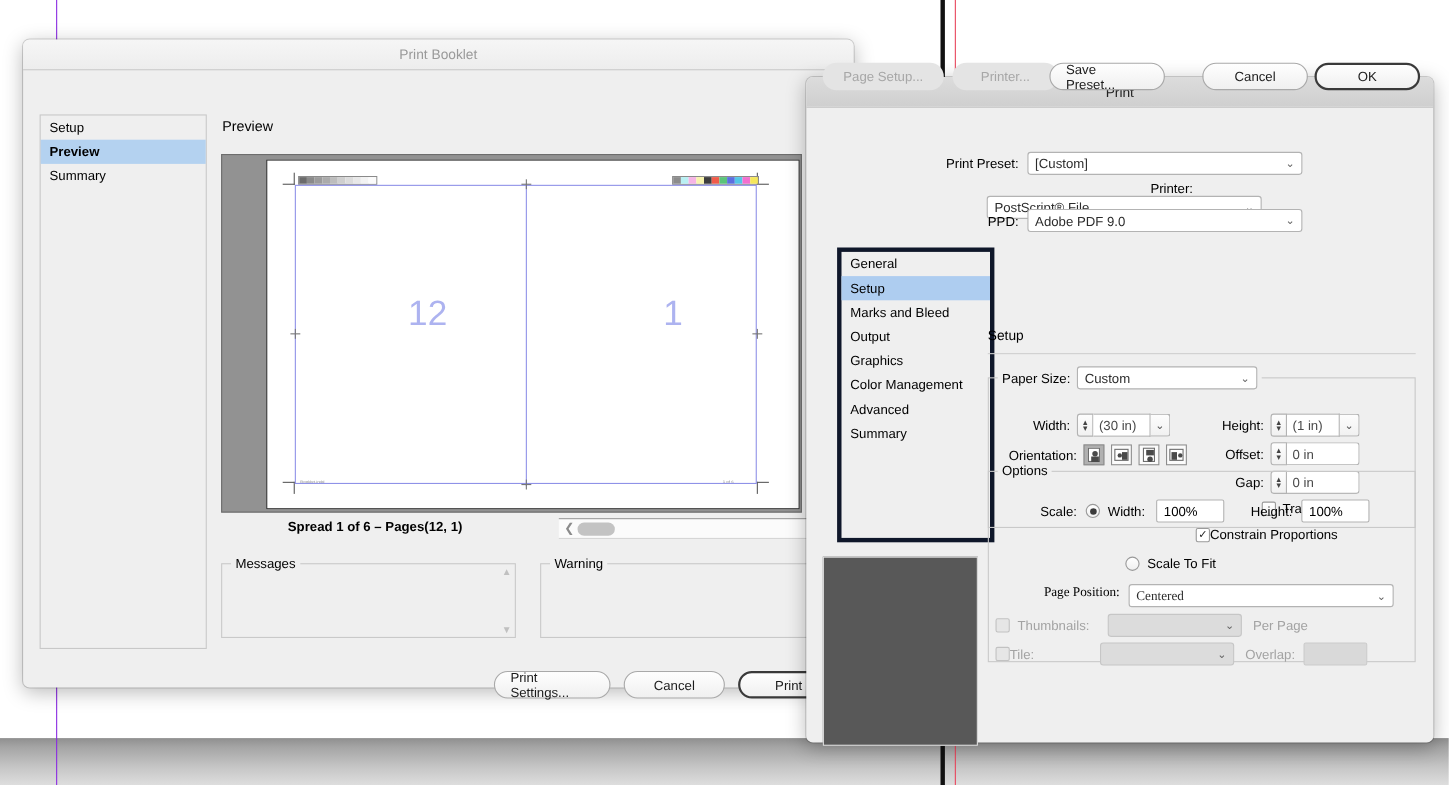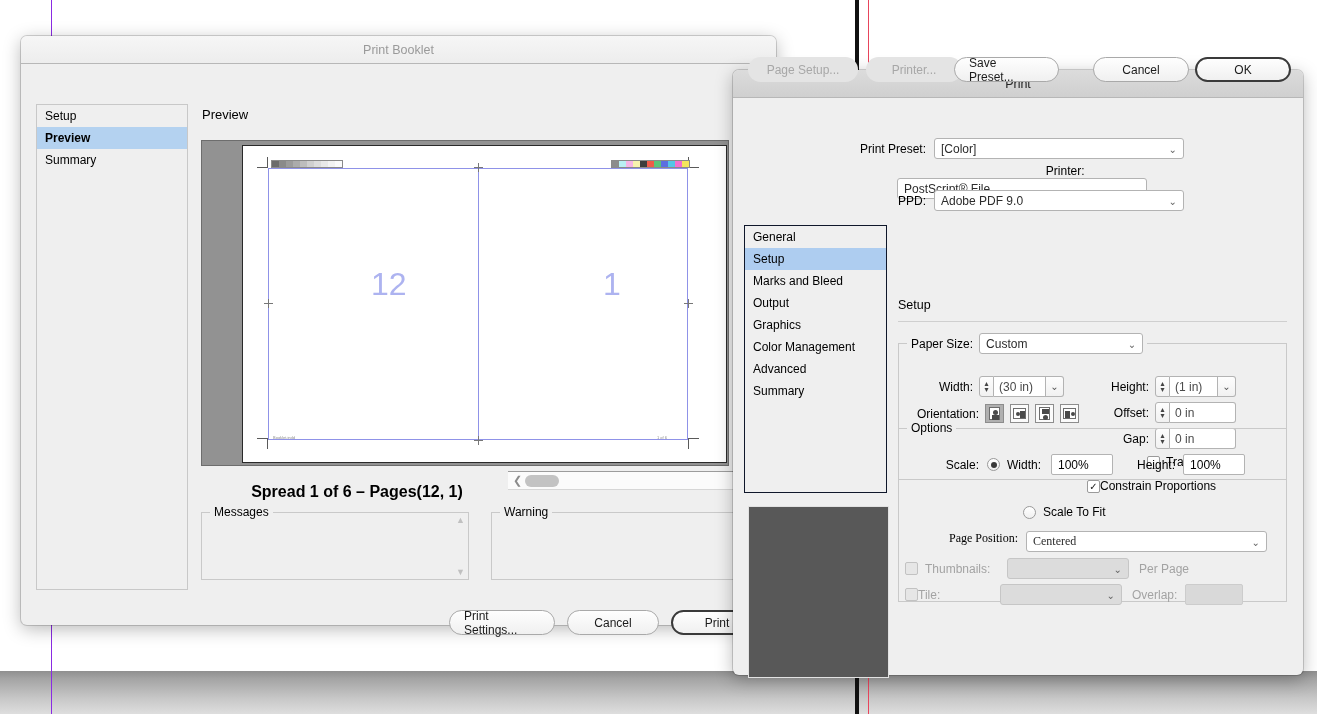--- a/index.html
+++ b/index.html
@@ -119,23 +119,23 @@
     display: flex; border: 1px solid #8a8a8a;
   }
   .colorbar-gray span, .colorbar-color span { display:block; width:7px; height:100%; }
 
   .tinytext {
     position:absolute; font-size:4px; color:#8b8b8b;
     letter-spacing:0px; white-space:nowrap; transform: scaleY(0.8);
   }
 
   #pb-spreadlabel {
-    position: absolute; left: 180px; top: 408px;
+    position: absolute; left: 164px; top: 408px;
     width: 312px; text-align: center;
-    font-size: 16px; font-weight: bold; margin-top: 11px;
+    font-size: 12px; font-weight: bold;
   }
   #pb-scrollbar {
     position: absolute; left: 487px; top: 407px;
     width: 260px; height: 19px;
     background: #fbfbfb;
     border-top: 1px solid #9c9c9c;
     border-bottom: 1px solid #d6d6d6;
     display:flex; align-items:center;
   }
   #pb-scrollbar .arrow-left {
@@ -205,24 +205,24 @@
     color: #2c2c2c;
   }
   .combo .chev {
     position: absolute; right: 6px; top: 50%;
     transform: translateY(-50%);
     color: #646464; font-size: 10px;
   }
   .combo.dim { background:#dcdcdc; border-color:#c6c6c6; color:#9f9f9f; }
 
   #pd-tabs {
-    position: absolute; left: 11px; top: 127px;
+    position: absolute; left: 28px; top: 127px;
     width: 143px; height: 268px;
     background: #efefef;
-    border: 1px solid #0f172a;
+    border: 4px solid #0f172a;
   }
   #pd-tabs .nav-item.selected { background:#aecdf0; font-weight:normal; }
 
   #pd-thumb {
     position: absolute; left: 15px; top: 408px;
     width: 141px; height: 172px;
     background: #585858;
     border: 1px solid #e2e2e2;
   }
 
@@ -413,21 +413,21 @@
 
 <div class="dialog" id="print-dialog">
   <div class="titlebar active">
     <span>Print</span>
   </div>
   <div class="dlg-body">
 
     <div class="field-row" style="left:60px;top:40px;width:450px;">
       <span class="lbl" style="width:133px;">Print Preset:</span>
       <div class="combo" style="margin-left:8px;width:250px;">
-        <span>[Color]</span>
+        <span>[Custom]</span>
         <span class="chev">⌄</span>
       </div>
     </div>
 
     <div class="field-row" style="left:60px;top:66px;width:450px;flex-direction:column;">
       <span class="lbl" style="width:133px;">Printer:</span>
       <div class="combo" style="margin-left:8px;width:250px;">
         <span>PostScript® File</span>
         <span class="chev">⌄</span>
       </div>

